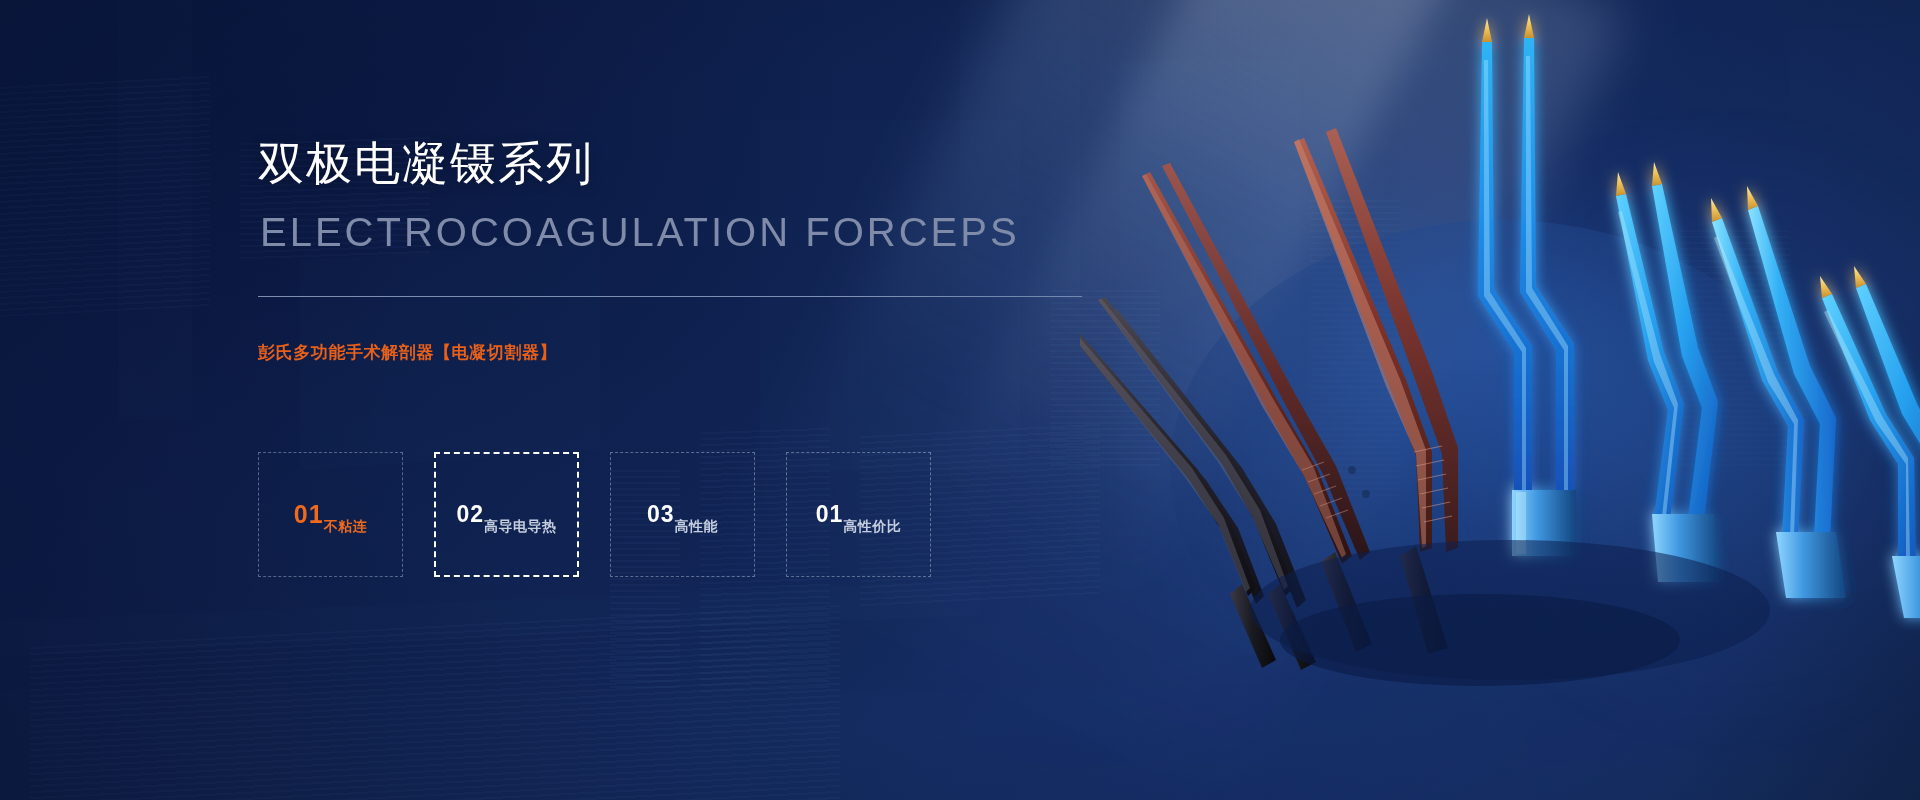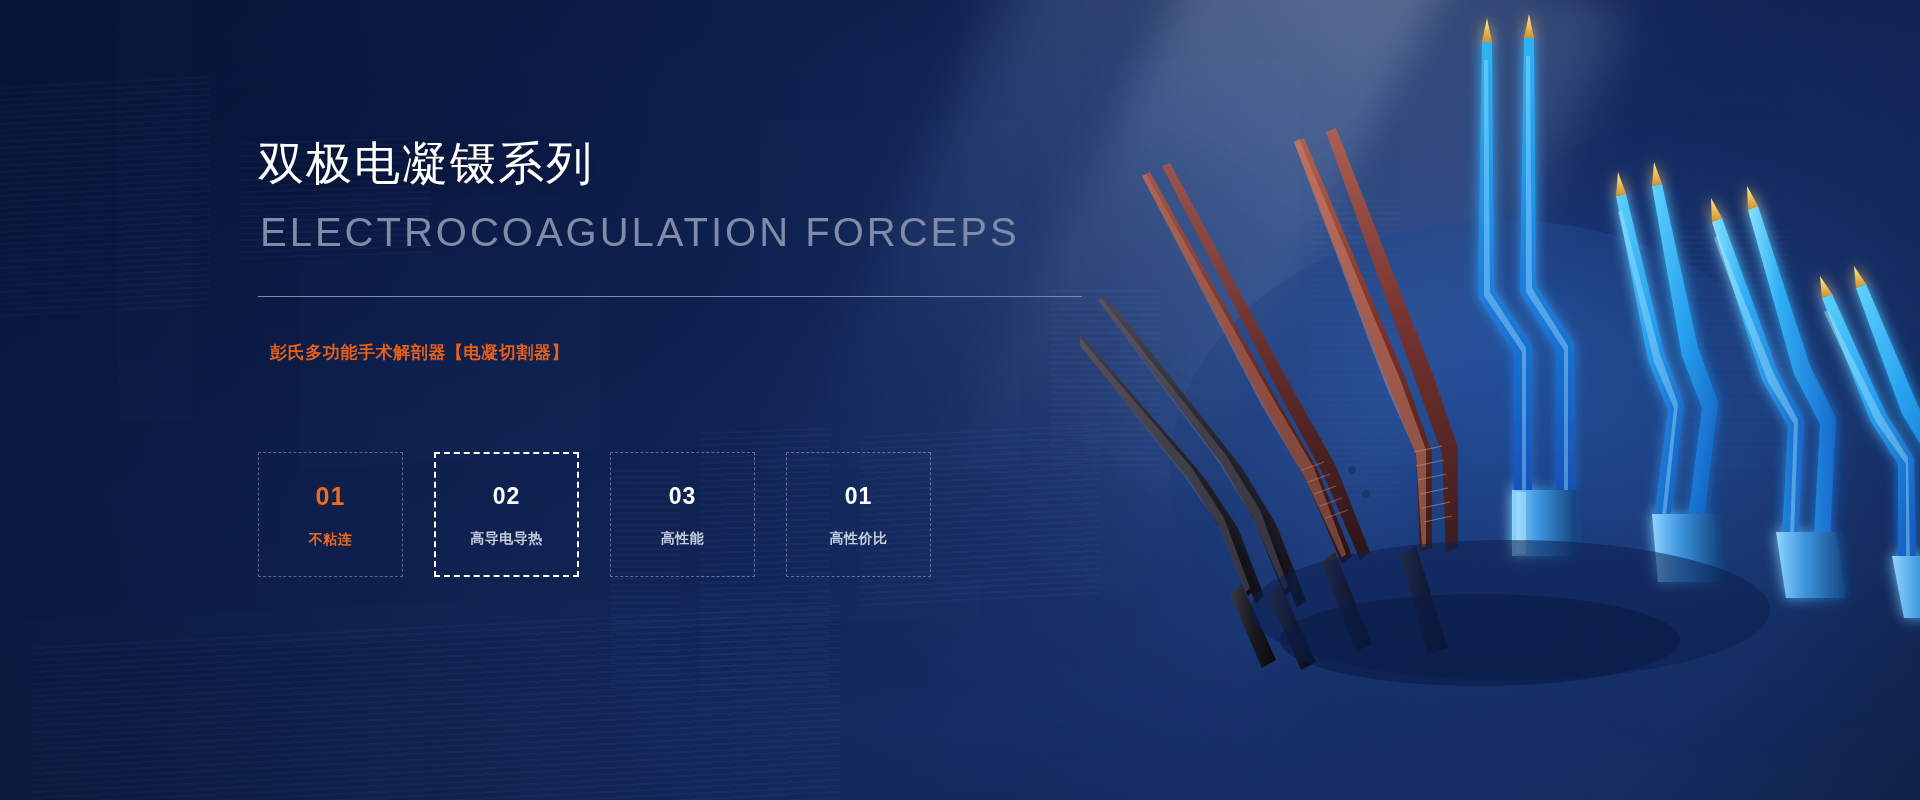--- a/index.html
+++ b/index.html
@@ -104,38 +104,38 @@
     white-space:nowrap;
   }
 
   .divider {
     position:absolute; top:296px; left:0;
     width:824px; height:1px;
     background:linear-gradient(to right, rgba(168,186,216,0.72) 0%, rgba(168,186,216,0.72) 72%, rgba(168,186,216,0.55) 100%);
   }
 
   .subtitle {
-    position:absolute; top:341px; left:12px;
+    position:absolute; top:341px; left:0;
     font-size:17px;
     font-weight:700;
     letter-spacing:0.6px;
     color:#e8601a;
     white-space:nowrap;
   }
 
   
   .features {
     position:absolute; top:452px; left:0;
     display:flex;
   }
   .feature {
     width:145px; height:125px;
     border:1px dashed rgba(186,200,226,0.42);
     display:flex;
-    flex-direction:column;
+    flex-direction:row;
     align-items:center;
     justify-content:center;
     position:relative;
   }
   .feature + .feature { margin-left:31px;text-align:right; }
 
   .feature.active { border:2px dashed #ffffff; }
   .feature.dim    { border:1px dashed rgba(186,200,226,0.45); }
 
   .feature .num {

